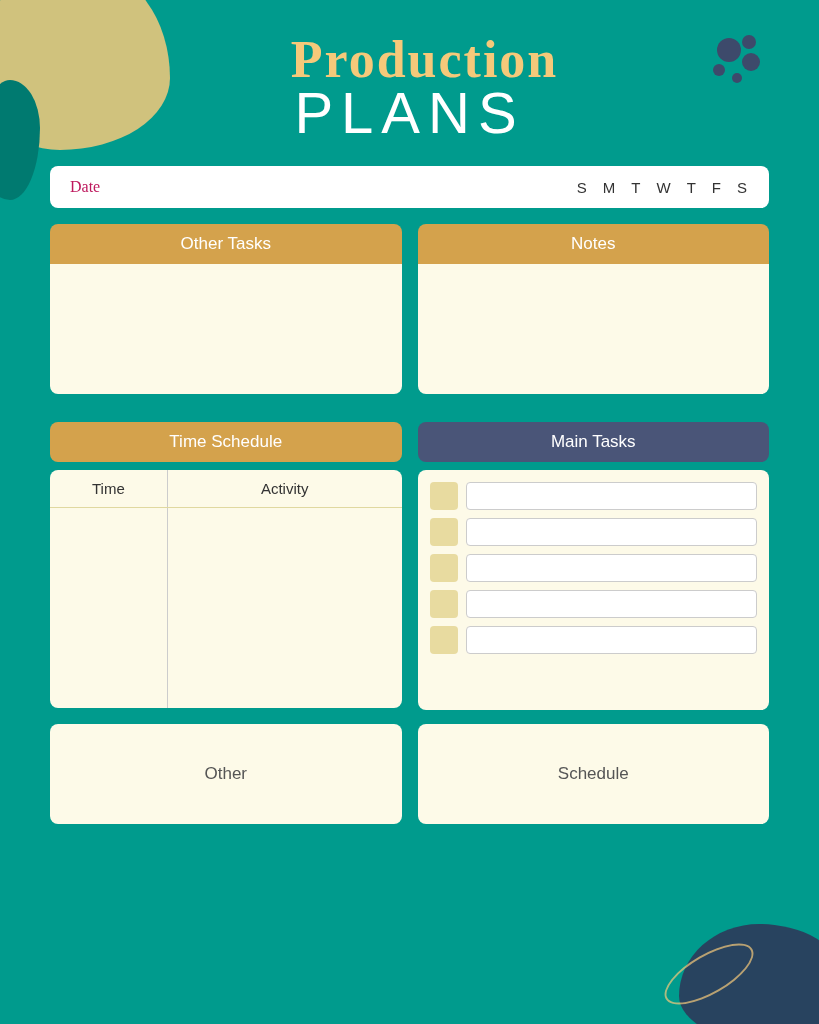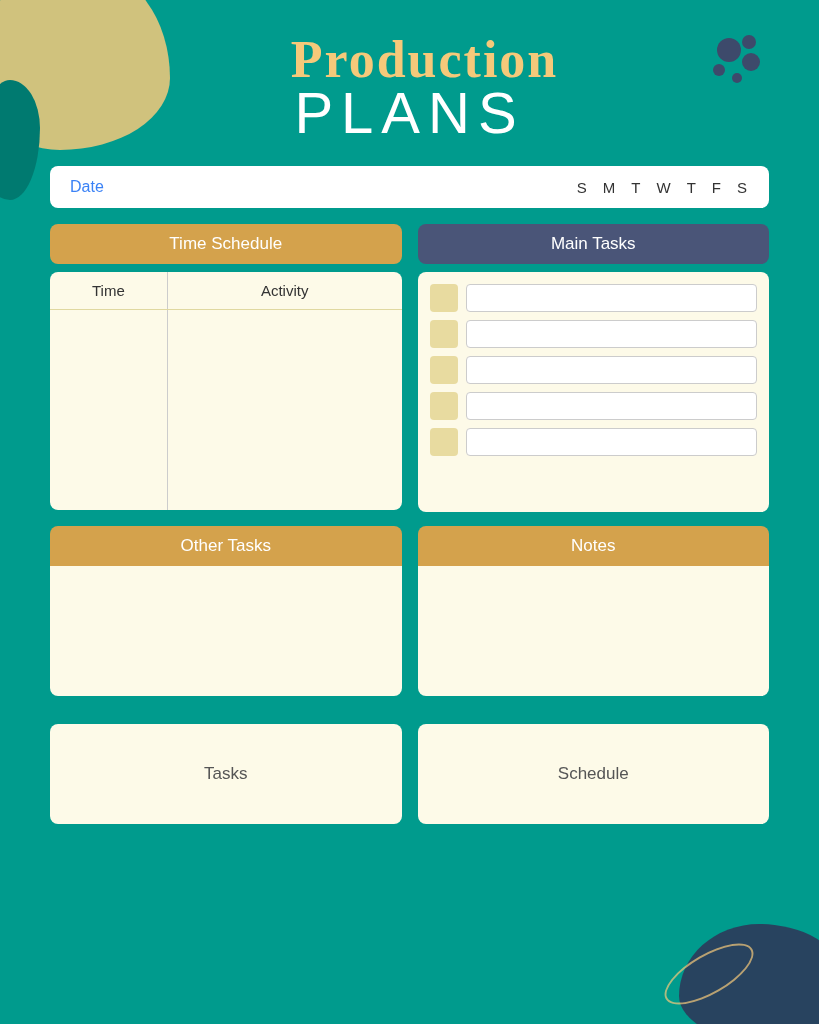--- a/index.html
+++ b/index.html
@@ -105,22 +105,22 @@
       border-radius: 8px;
       padding: 12px 20px;
       display: flex;
       align-items: center;
       justify-content: space-between;
       margin-bottom: 16px;
     }
 
     .date-label {
       font-size: 16px;
-      color: #3b82f6;
-      font-family: Liberation Sans, sans-serif;
+      color: #be185d;
+      font-family: Liberation Serif, serif;
     }
 
     .days-row {
       display: flex;
       gap: 14px;
       font-size: 15px;
       color: #333;
       font-family: Arial, sans-serif;
       letter-spacing: 2px;
     }
@@ -311,20 +311,33 @@
       <span>T</span>
       <span>W</span>
       <span>T</span>
       <span>F</span>
       <span>S</span>
     </div>
   </div>
 
   <div class="two-col">
 
+    <div class="col-left single-section">
+      <div class="section-header-gold">Other Tasks</div>
+      <div class="section-box"></div>
+    </div>
+
+    <div class="col-right single-section">
+      <div class="section-header-gold">Notes</div>
+      <div class="section-box"></div>
+    </div>
+  </div>
+
+  <div class="two-col">
+
     <div class="col-left">
       <div class="section-header-gold">Time Schedule</div>
       <div class="time-schedule-box">
         <div class="time-activity-header">
           <div class="time-col">Time</div>
           <div class="activity-col">Activity</div>
         </div>
         <div class="time-schedule-body">
           <div class="time-col"></div>
           <div class="activity-col"></div>
@@ -354,36 +367,23 @@
         <div class="task-row">
           <div class="task-checkbox"></div>
           <div class="task-input-line"></div>
         </div>
       </div>
     </div>
   </div>
 
   <div class="two-col">
 
-    <div class="col-left single-section">
-      <div class="section-header-gold">Other Tasks</div>
-      <div class="section-box"></div>
-    </div>
-
-    <div class="col-right single-section">
-      <div class="section-header-gold">Notes</div>
-      <div class="section-box"></div>
-    </div>
-  </div>
-
-  <div class="two-col">
-
     <div class="col-left">
       <div class="bottom-box">
-        <span class="bottom-label">Tasks</span>
+        <span class="bottom-label">Other</span>
       </div>
     </div>
 
     <div class="col-right">
       <div class="bottom-box">
         <span class="bottom-label">Schedule</span>
       </div>
     </div>
   </div>
 

